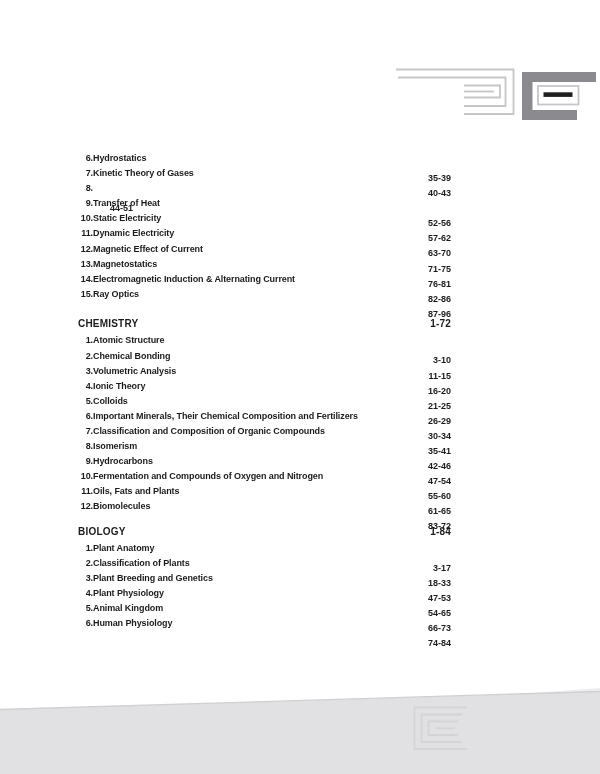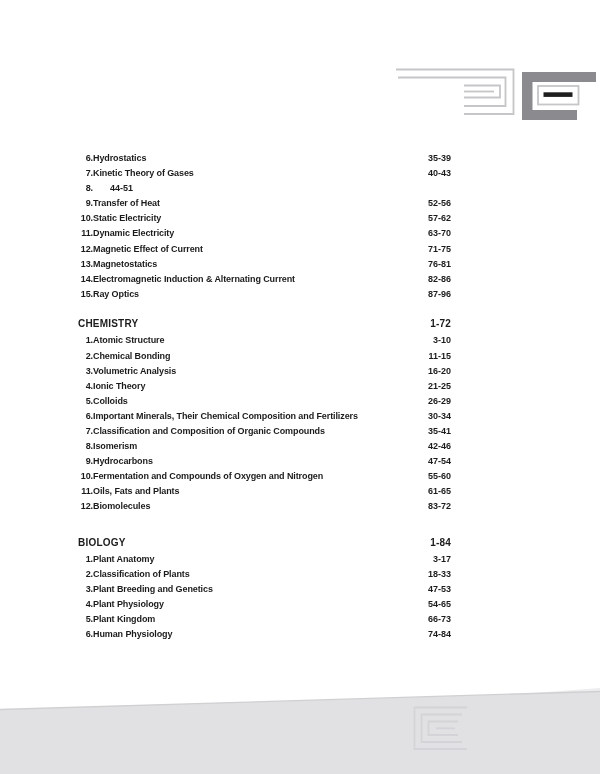--- a/index.html
+++ b/index.html
@@ -8,30 +8,30 @@
     font-family:"Liberation Sans",sans-serif;color:#1b1b1b;
   }
   .ornament-top{position:absolute;left:0;top:0;width:600px;height:130px;}
   .ornament-bottom{position:absolute;left:0;bottom:0;width:600px;height:90px;}
   .toc{position:absolute;left:78px;top:151px;width:373px;}
   .section{display:block;}
   .heading{
     display:flex;align-items:baseline;height:19px;line-height:19px;
     margin-top:12.5px;font-size:10px;font-weight:700;letter-spacing:.2px;
   }
-  .section:last-child .heading{margin-top:18px;gap:40px;}
+  .section:last-child .heading{margin-top:7px;gap:40px;}
   .h-title{flex:1;}
   .h-pages{}
   .row{
     display:flex;height:15.1px;line-height:15.1px;
     font-size:9px;font-weight:700;letter-spacing:-.1px;
   }
   .num{width:15px;text-align:right;flex:0 0 15px;}
   .title{flex:1;margin-left:0;white-space:nowrap;overflow:visible;}
-  .pages{flex:0 0 40px;text-align:right;letter-spacing:0;}
+  .pages{flex:0 0 40px;text-align:right;letter-spacing:0;margin-top:20px;}
 </style>
 </head>
 <body>
 
 <div class="page">
 
   <svg class="ornament-top" viewBox="0 0 600 130" xmlns="http://www.w3.org/2000/svg">
     <g fill="none" stroke-width="1.8">
       <path d="M396,69.5 H513.5 V114 H464" stroke="#c6c6c9"></path>
       <path d="M398,77.5 H505.5 V106 H464" stroke="#c6c6c9"></path>
@@ -181,21 +181,21 @@
           <span class="title">Plant Breeding and Genetics</span>
           <span class="pages">47-53</span>
         </div>
         <div class="row">
           <span class="num">4.</span>
           <span class="title">Plant Physiology</span>
           <span class="pages">54-65</span>
         </div>
         <div class="row">
           <span class="num">5.</span>
-          <span class="title">Plant Kingdom</span>
+          <span class="title">Animal Kingdom</span>
           <span class="pages">66-73</span>
         </div>
         <div class="row">
           <span class="num">6.</span>
           <span class="title">Human Physiology</span>
           <span class="pages">74-84</span>
         </div>
       </div>
     </div>
 

